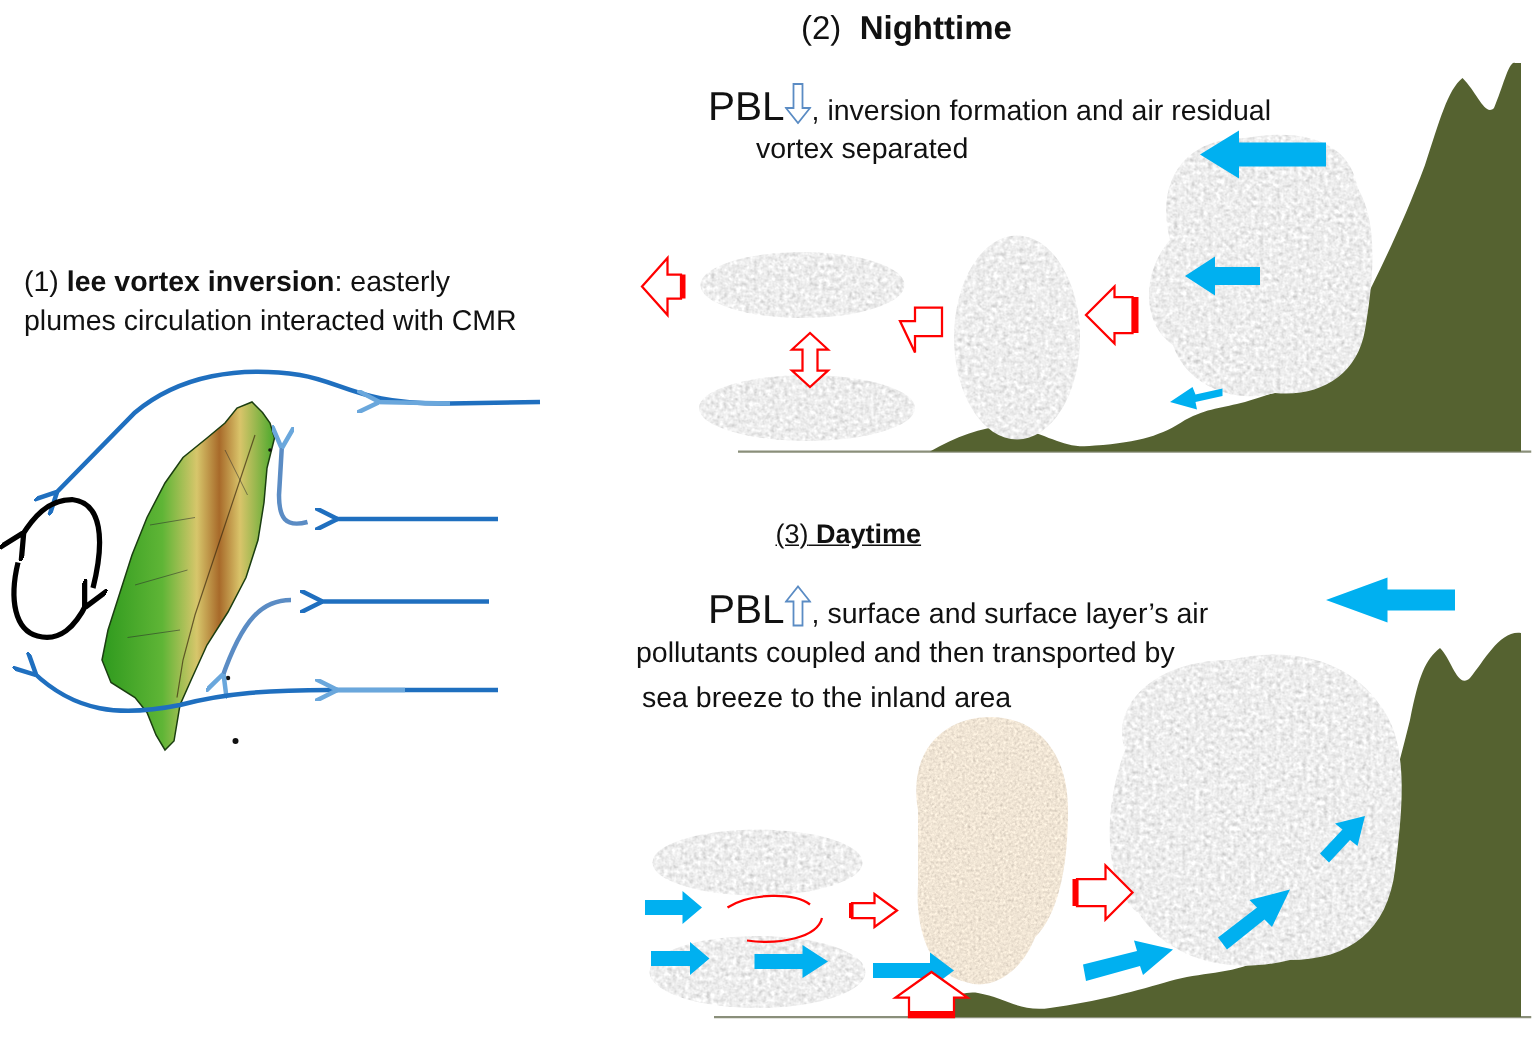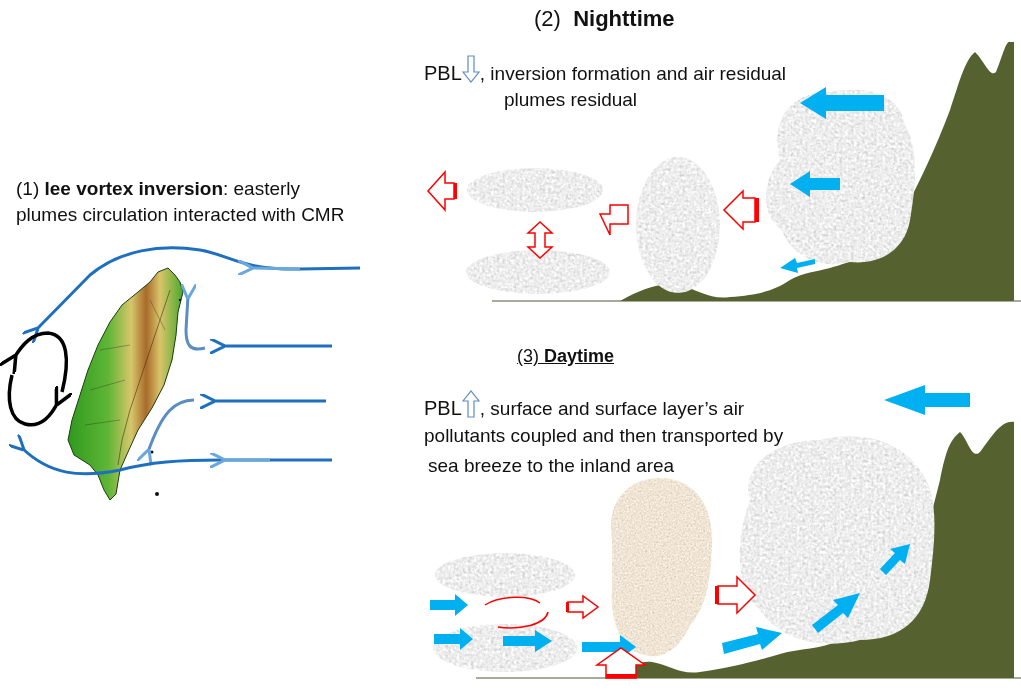--- a/index.html
+++ b/index.html
@@ -1,20 +1,20 @@
 <!DOCTYPE html>
 <html><head>
 <meta charset="utf-8">
 <style>
   html, body { margin: 0; padding: 0; background: #ffffff; }
   body { width: 1021px; height: 691px; position: relative; overflow: hidden;
          font-family: "Liberation Sans", "DejaVu Sans", sans-serif; color: #111; }
   .txt { position: absolute; white-space: nowrap; font-size: 19px; line-height: 26px; }
   .txt b { font-weight: bold; }
-  .big { font-size: 20px; line-height: 30px; }
+  .big { font-size: 27px; line-height: 30px; margin-left: 48px; }
   #scene { position: absolute; left: 0; top: 0; }
   .pbl-arrow { display: inline-block; vertical-align: -3px; }
 </style>
 </head>
 <body>
 
 <svg id="scene" width="1021" height="691" viewBox="0 0 1021 691">
   <defs>
     <filter id="noiseGray" x="0" y="0" width="100%" height="100%">
       <feTurbulence type="fractalNoise" baseFrequency="0.35" numOctaves="2" seed="3" result="n"></feTurbulence>
@@ -150,21 +150,21 @@
 
 <div class="txt" style="left:510px; top:6px; font-size:22px;margin-left:24px;">
   <span>(2)</span>&nbsp;
   <b>Nighttime</b>
 </div>
 <div class="txt" style="left:424px; top:55px;">
   <span class="big">PBL</span><svg class="pbl-arrow" width="18" height="28" viewBox="0 0 18 28">
       <path d="M6 1 L12 1 L12 17 L17 17 L9 27 L1 17 L6 17 Z" fill="#fff" stroke="#5b8cc4" stroke-width="1.2"></path>
     </svg><span>, inversion formation and air residual</span>
 </div>
-<div class="txt" style="left:504px; top:87px;">plumes residual</div>
+<div class="txt" style="left:504px; top:87px;">vortex separated</div>
 
 <div class="txt" style="left:517px; top:343px; font-size:18px;text-decoration:underline;">
   <span>(3)</span>
   <b>Daytime</b>
 </div>
 <div class="txt" style="left:424px; top:390px;">
   <span class="big">PBL</span><svg class="pbl-arrow" width="18" height="28" viewBox="0 0 18 28">
       <path d="M6 27 L12 27 L12 11 L17 11 L9 1 L1 11 L6 11 Z" fill="#fff" stroke="#5b8cc4" stroke-width="1.2"></path>
     </svg><span>, surface and surface layer’s air</span>
 </div>

